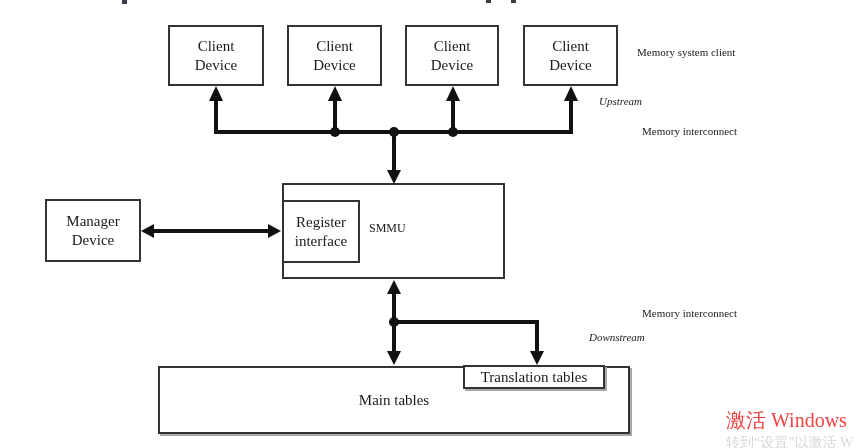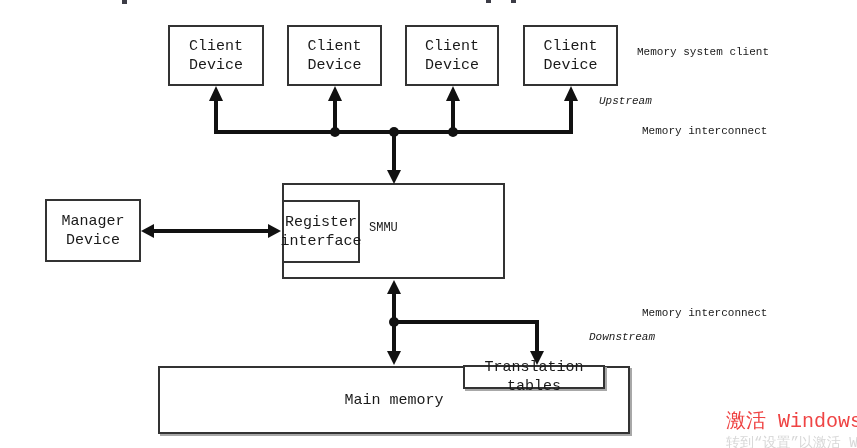--- a/index.html
+++ b/index.html
@@ -1,18 +1,18 @@
 <!DOCTYPE html>
 <html><head>
 <meta charset="utf-8">
 <style>
   html,body{margin:0;padding:0;background:#fff;}
   #canvas{
     position:relative;width:857px;height:448px;background:#fff;
-    overflow:hidden;font-family:Liberation Mono, monospace;color:#1a1a1a;
+    overflow:hidden;font-family:Liberation Serif, serif;color:#1a1a1a;
   }
   .box{
     position:absolute;background:#fff;border:2px solid #333;
     display:flex;align-items:center;justify-content:center;
     text-align:center;font-size:15px;line-height:19px;white-space:pre-line;
     box-sizing:border-box;
   }
   .shadowed{box-shadow:2px 2px 0 #a8a8a8;}
   .note{position:absolute;font-size:11px;white-space:nowrap;}
   .italic{font-style:italic;}
@@ -40,21 +40,21 @@
 Device</div>
 
   <div class="box" style="left:45px;top:199px;width:96px;height:63px;">Manager
 Device</div>
 
   <div class="box" style="left:282px;top:183px;width:223px;height:96px;justify-content:flex-start;"></div>
   <div class="box" style="left:282px;top:200px;width:78px;height:63px;">Register
 interface</div>
   <span class="note" style="left:369px;top:221px;font-size:12px;">SMMU</span>
 
-  <div class="box shadowed" style="left:158px;top:366px;width:472px;height:68px;">Main memory</div>
+  <div class="box shadowed" style="left:158px;top:366px;width:472px;height:68px;">Main tables</div>
   <div class="box shadowed" style="left:463px;top:365px;width:142px;height:24px;">Translation tables</div>
 
   <svg id="connectors" width="857" height="448">
     <g stroke="#111" stroke-width="4" fill="none">
       <path d="M216,100 L216,132 L571,132 L571,100"></path>
       <path d="M335,100 L335,132"></path>
       <path d="M453,100 L453,132"></path>
       <path d="M394,132 L394,172"></path>
     </g>
     <g fill="#111" stroke="none">

